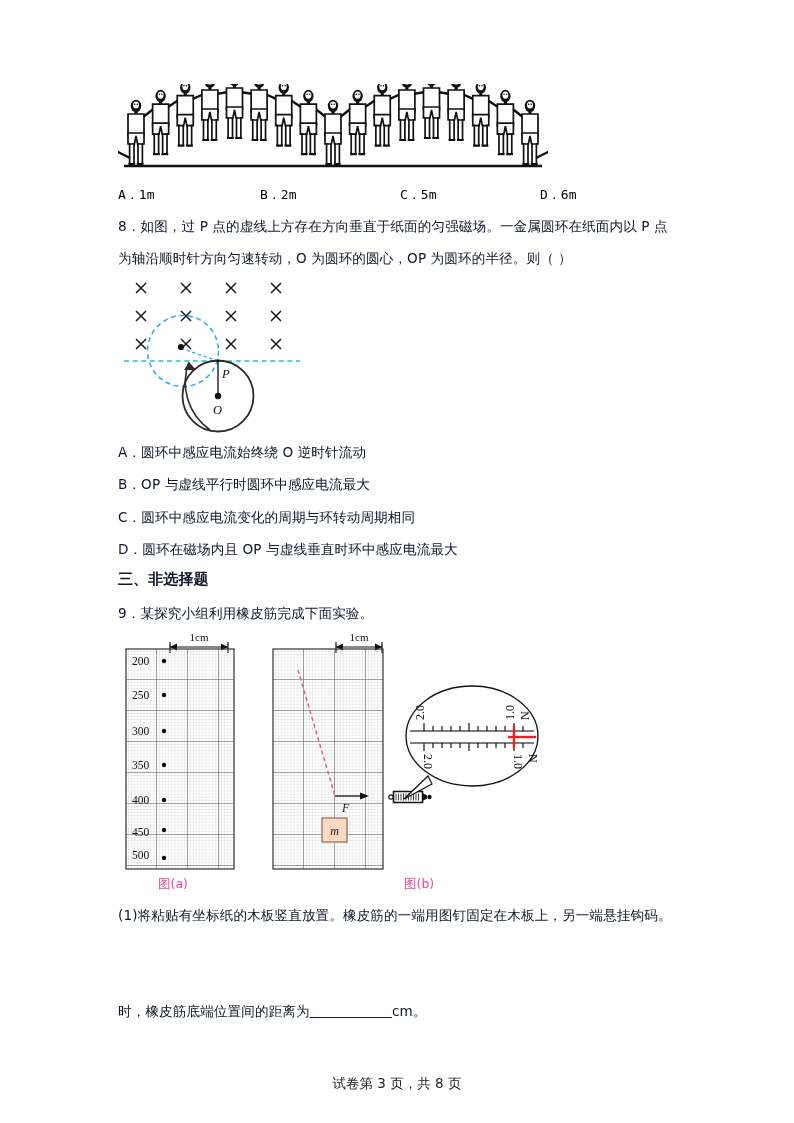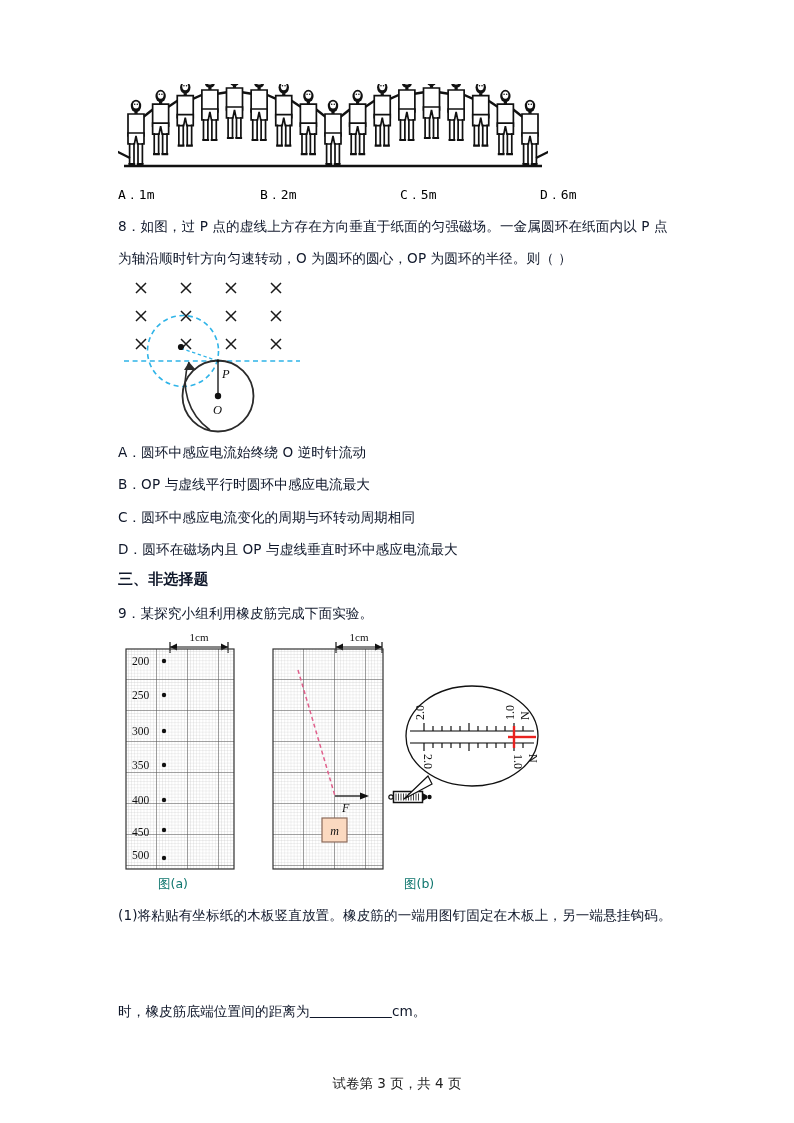--- a/index.html
+++ b/index.html
@@ -90,21 +90,21 @@
     height: 120px;
   }
   .scalebar {
     position: absolute;
     height: 22px;
   }
   .cap {
     position: absolute;
     font-family: "DejaVu Sans", sans-serif;
     font-size: 12.5px;
-    color: #0f766e;
+    color: #ec4899;
   }
 
   .footer {
     position: absolute;
     width: 794px;
     text-align: center;
     font-family: "DejaVu Sans", sans-serif;
     font-size: 13.5px;
     color: #222;
   }
@@ -400,15 +400,15 @@
     </svg>
   </div>
 
   <div class="line cn" style="left:118px; top:906px;">(1)将粘贴有坐标纸的木板竖直放置。橡皮筋的一端用图钉固定在木板上，另一端悬挂钩码。</div>
 
 
   <div class="line cn" style="left:118px; top:1002px;">
     <span>时，橡皮筋底端位置间的距离为</span><span class="blank-ul">　　　　　　</span><span>cm。</span>
   </div>
 
-  <div class="footer" style="top:1075px;">试卷第 3 页，共 4 页</div>
+  <div class="footer" style="top:1075px;">试卷第 3 页，共 8 页</div>
 
 </div>
 
 </body></html>

